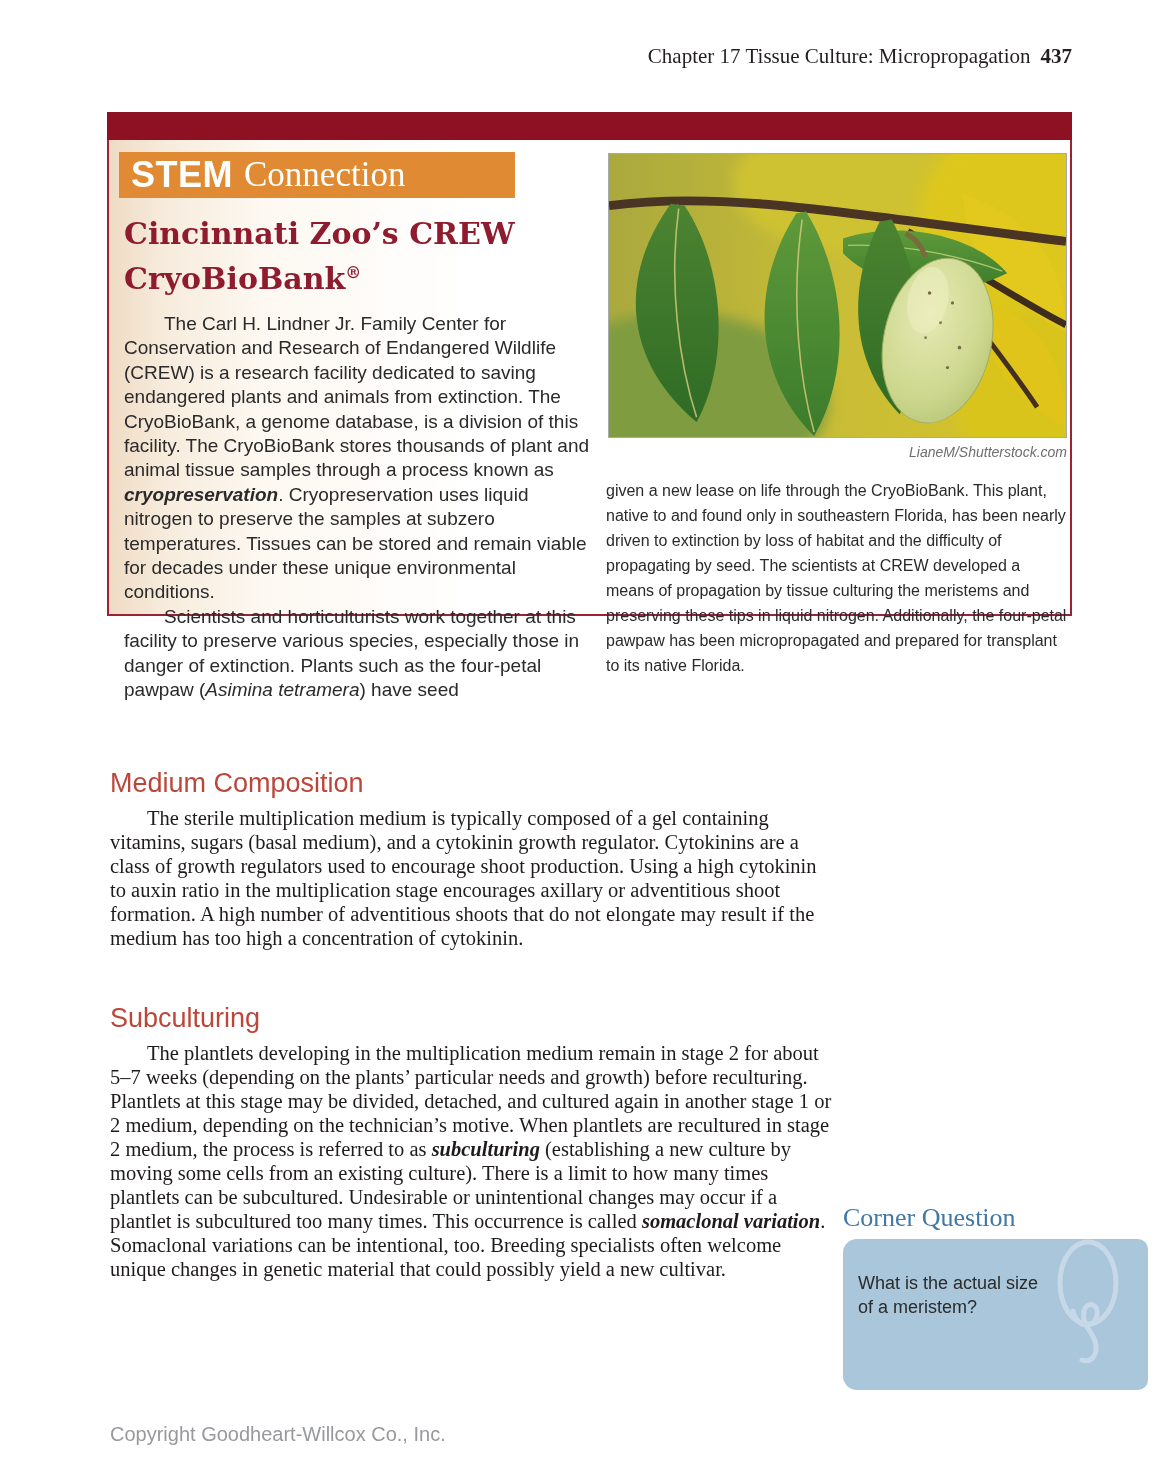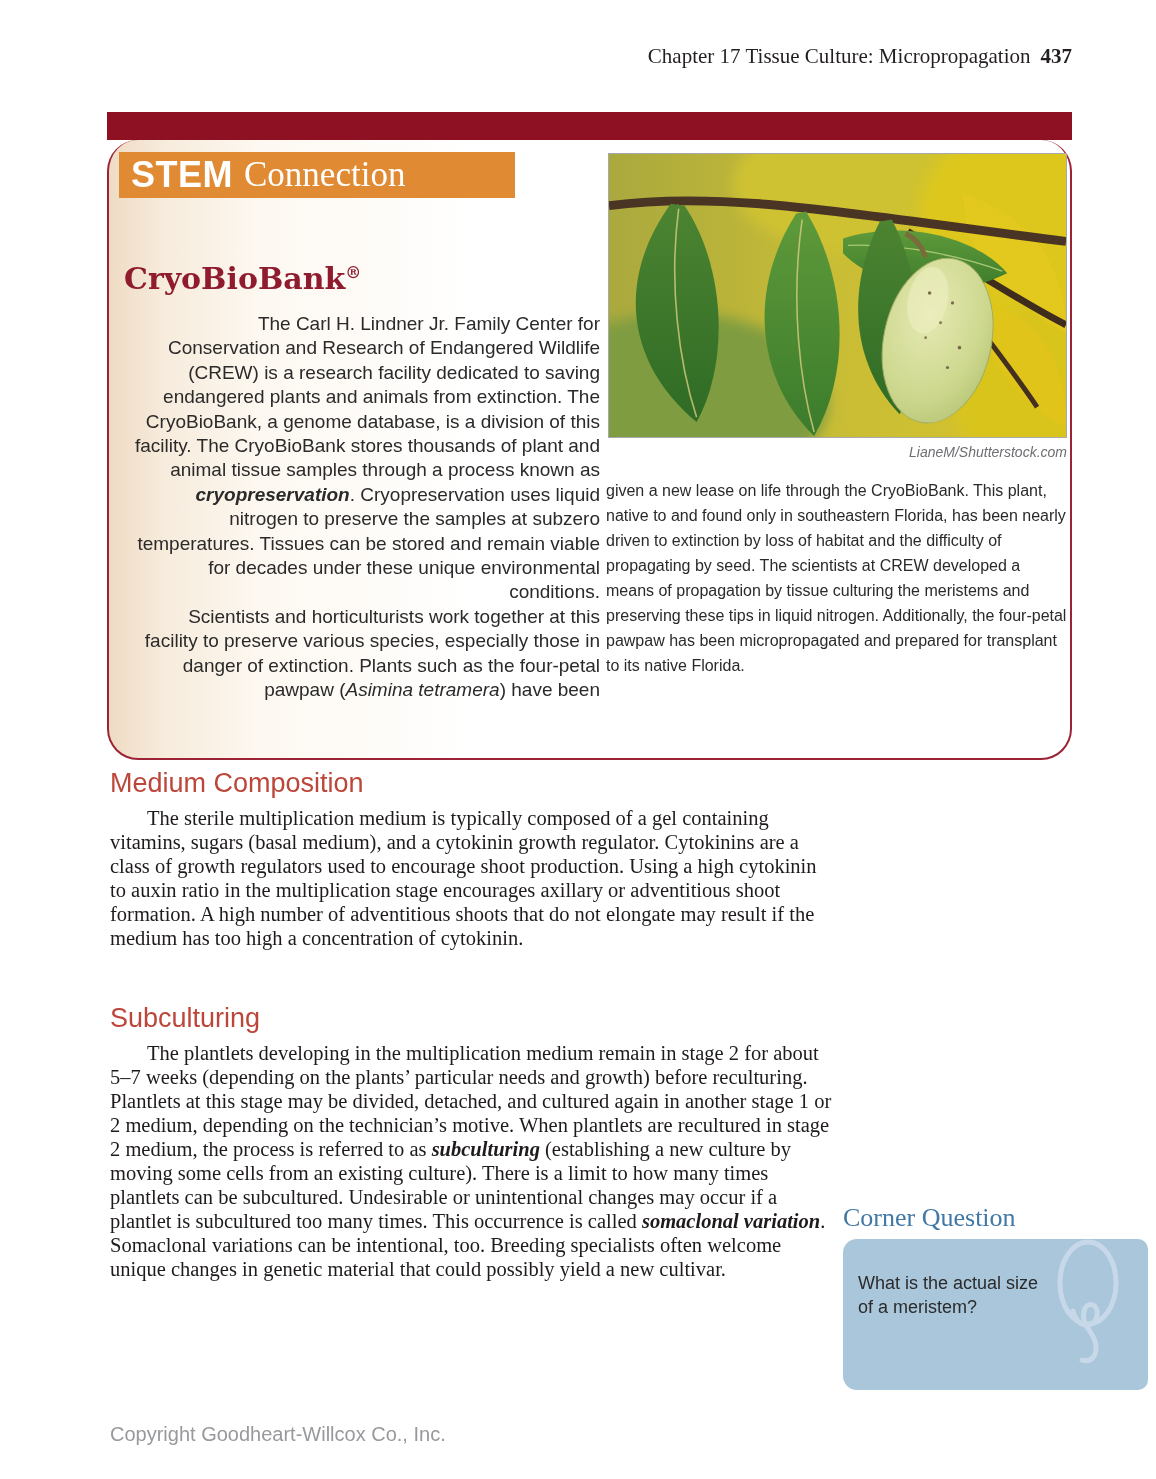--- a/index.html
+++ b/index.html
@@ -10,43 +10,42 @@
   .running-head {
     position:absolute; top:44px; right:84px;
     font-family:"Liberation Serif", serif; font-size:21px; color:#231f20;
   }
   .running-head .pagenum { font-weight:bold; margin-left:10px; }
 
   
   .stem-box { position:absolute; left:107px; top:112px; width:965px; height:601px; }
   .stem-topbar { height:28px; background:#8e1023; width:100%; }
   .stem-content {
-    position:relative; height:620px;
+    position:relative; height:476px;
     border-left:2px solid #9b2335; border-right:2px solid #9b2335; border-bottom:2px solid #9b2335;
     background:linear-gradient(to right, #efdbc4 0%, #f7ecdd 6%, #fdf8f1 16%, #ffffff 38%);
-    border-radius:31px;
   }
   .stem-banner {
     position:absolute; left:10px; top:12px; width:396px; height:46px;
     background:#e08b33; color:#ffffff; display:flex; align-items:center; padding-left:12px;
     white-space:nowrap;
   }
   .stem-banner .stem-word { font-family:"Liberation Sans", sans-serif; font-weight:bold; font-size:36px; letter-spacing:0.5px; }
   .stem-banner .conn-word { font-family:"Liberation Serif", serif; font-size:35px; margin-left:11px; }
   .stem-title {
     position:absolute; left:15px; top:74px;
     font-family:"DejaVu Serif", serif; font-weight:bold; font-size:30px; line-height:39px;
     color:#8e1c2e;
   }
   .stem-title sup { font-size:16px; }
   .stem-col-left {
     position:absolute; left:15px; top:172px; width:476px;
     font-size:19px; line-height:24.4px; color:#2b2a2a;
   }
-  .stem-col-left p { text-indent:40px;text-align:right; }
+  .stem-col-left p { text-indent:40px; }
   .photo-frame {
     position:absolute; left:499px; top:13px; width:459px; height:285px;
     border:1px solid #a7a9ac; overflow:hidden;
   }
   .photo-frame svg { display:block; width:100%; height:100%; }
   .photo-caption {
     position:absolute; left:499px; top:304px; width:459px; text-align:right;
     font-style:italic; font-size:14px; color:#6d6e71;
   }
   .stem-col-right {
@@ -101,27 +100,27 @@
 <div class="stem-box">
   <div class="stem-topbar"></div>
   <div class="stem-content">
 
     <div class="stem-banner">
       <span class="stem-word">STEM</span>
       <span class="conn-word">Connection</span>
     </div>
 
     <div class="stem-title">
-      <br>
+      <span>Cincinnati Zoo’s CREW</span><br>
       <span>CryoBioBank</span><sup>®</sup>
     </div>
 
     <div class="stem-col-left">
       <p><span>The Carl H. Lindner Jr. Family Center for Conservation and Research of Endangered Wildlife (CREW) is a research facility dedicated to saving endangered plants and animals from extinction. The CryoBioBank, a genome database, is a division of this facility. The CryoBioBank stores thousands of plant and animal tissue samples through a process known as </span><span class="b i">cryopreservation</span><span>. Cryopreservation uses liquid nitrogen to preserve the samples at subzero temperatures. Tissues can be stored and remain viable for decades under these unique environmental conditions.</span></p>
-      <p><span>Scientists and horticulturists work together at this facility to preserve various species, especially those in danger of extinction. Plants such as the four-petal pawpaw (</span><span class="i">Asimina tetramera</span><span>) have been</span></p>
+      <p><span>Scientists and horticulturists work together at this facility to preserve various species, especially those in danger of extinction. Plants such as the four-petal pawpaw (</span><span class="i">Asimina tetramera</span><span>) have seed</span></p>
     </div>
 
     <div class="photo-frame">
 
       <svg viewBox="0 0 459 285" preserveAspectRatio="none">
         <defs>
           <linearGradient id="bgG" x1="0" y1="0" x2="1" y2="0">
             <stop offset="0" stop-color="#aaa93e"></stop>
               <stop offset="0.5" stop-color="#c9bd36"></stop>
               <stop offset="1" stop-color="#d8c42a"></stop>

